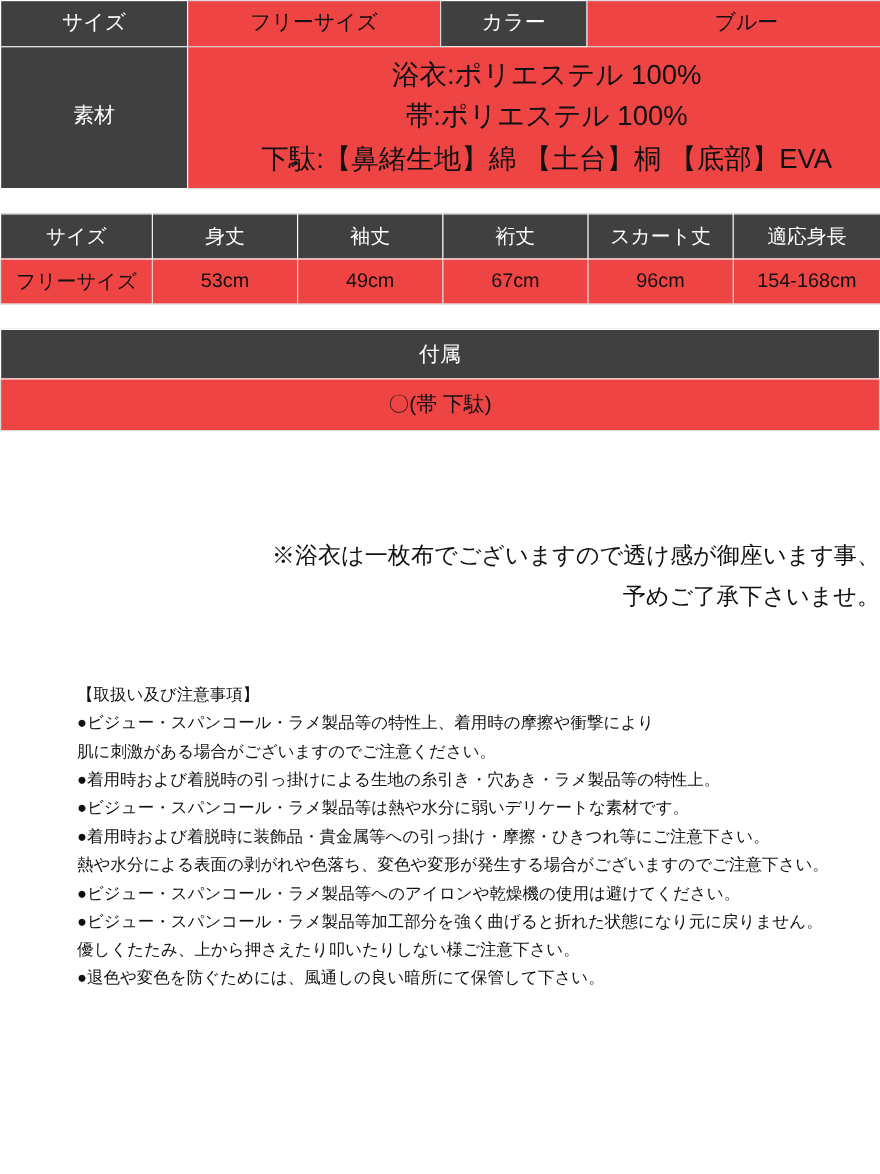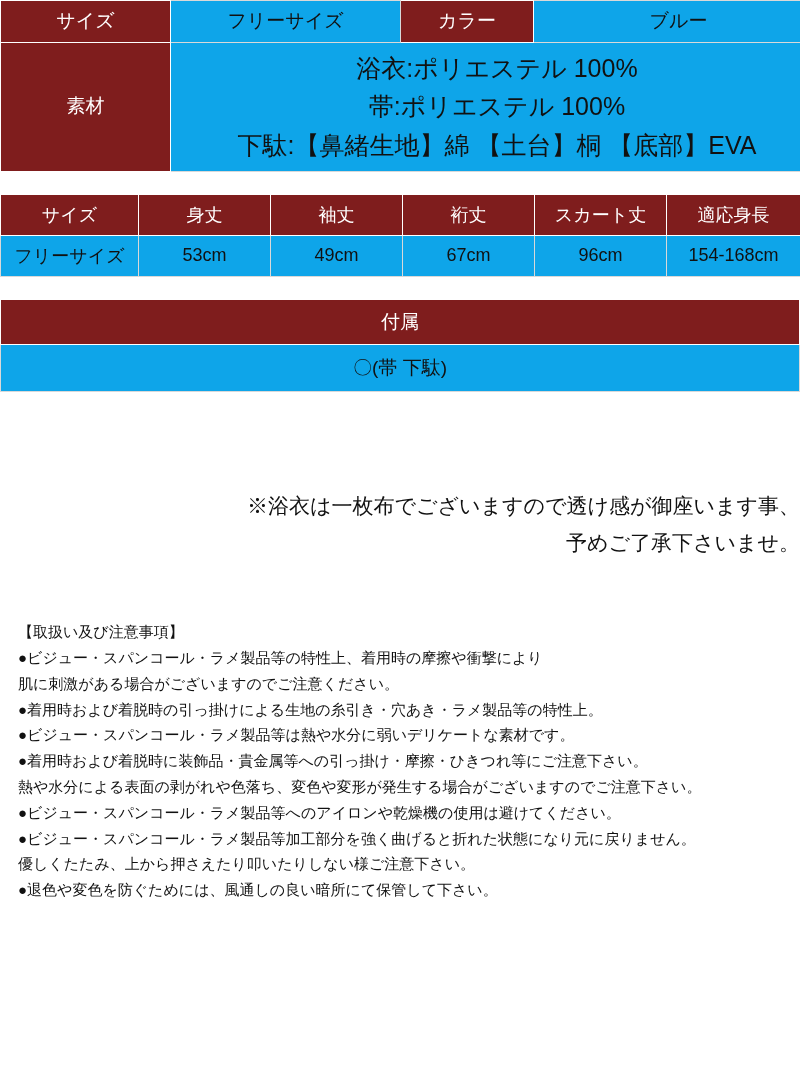--- a/index.html
+++ b/index.html
@@ -25,26 +25,26 @@
   }
   table.spec td {
     border: 1px solid #ffffff;
     text-align: center;
     vertical-align: middle;
     font-size: 19px;
     line-height: 1.5;
     padding: 6px 4px;
   }
   .hd {
-    background: #7f1d1d;
+    background: #404040;
     color: #ffffff;
     font-weight: normal;
   }
   .val {
-    background: #0ea5e9;
+    background: #ef4444;
     color: #111111;
     border: 1px solid #d9d9d9 !important;
   }
   
   .r1 { }
   .r1 .c1 { width: 170px; }
   .r1 .c2 { width: 230px; }
   .r1 .c3 { width: 133px; }
   .r1 .c4 { width: 290px; }
 
@@ -98,24 +98,25 @@
   .notice {
     margin-top: 96px;
     text-align: right;
     font-size: 21px;
     line-height: 1.75;
     color: #111111;
   }
 
   .care {
     margin-top: 58px;
-    padding-left: 18px;
+    padding-left: 30px;
     font-size: 15px;
     line-height: 1.72;
     color: #111111;
+    margin-left: 40px;
   }
   .care div { white-space: pre; }
 </style>
 </head>
 <body>
 
 <div class="page">
 
   <table class="spec">
     <tbody>

